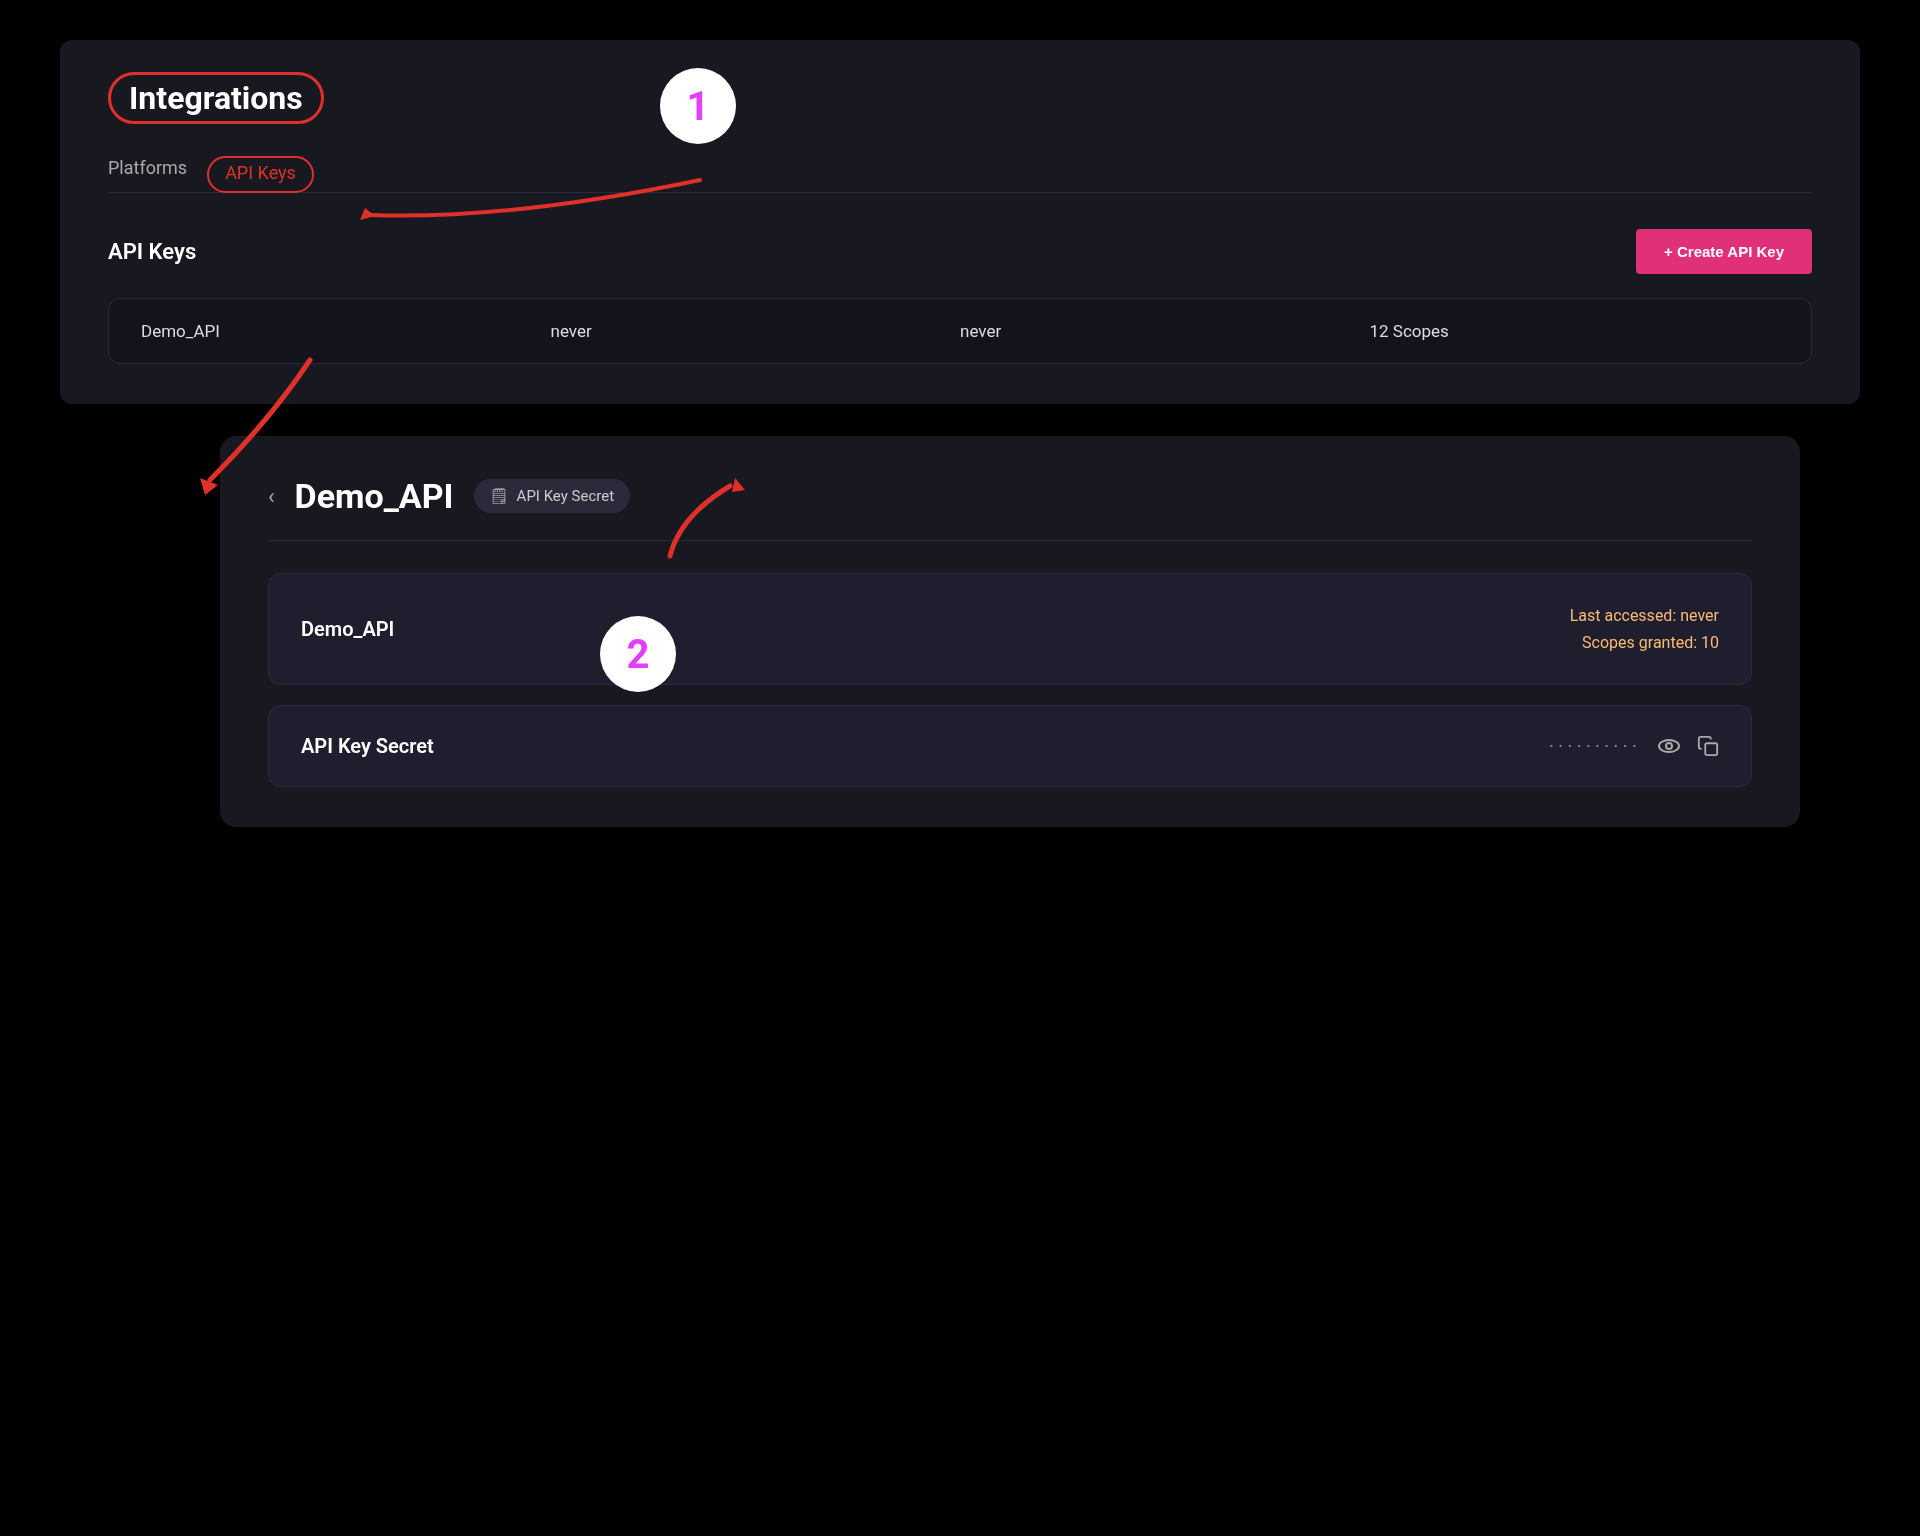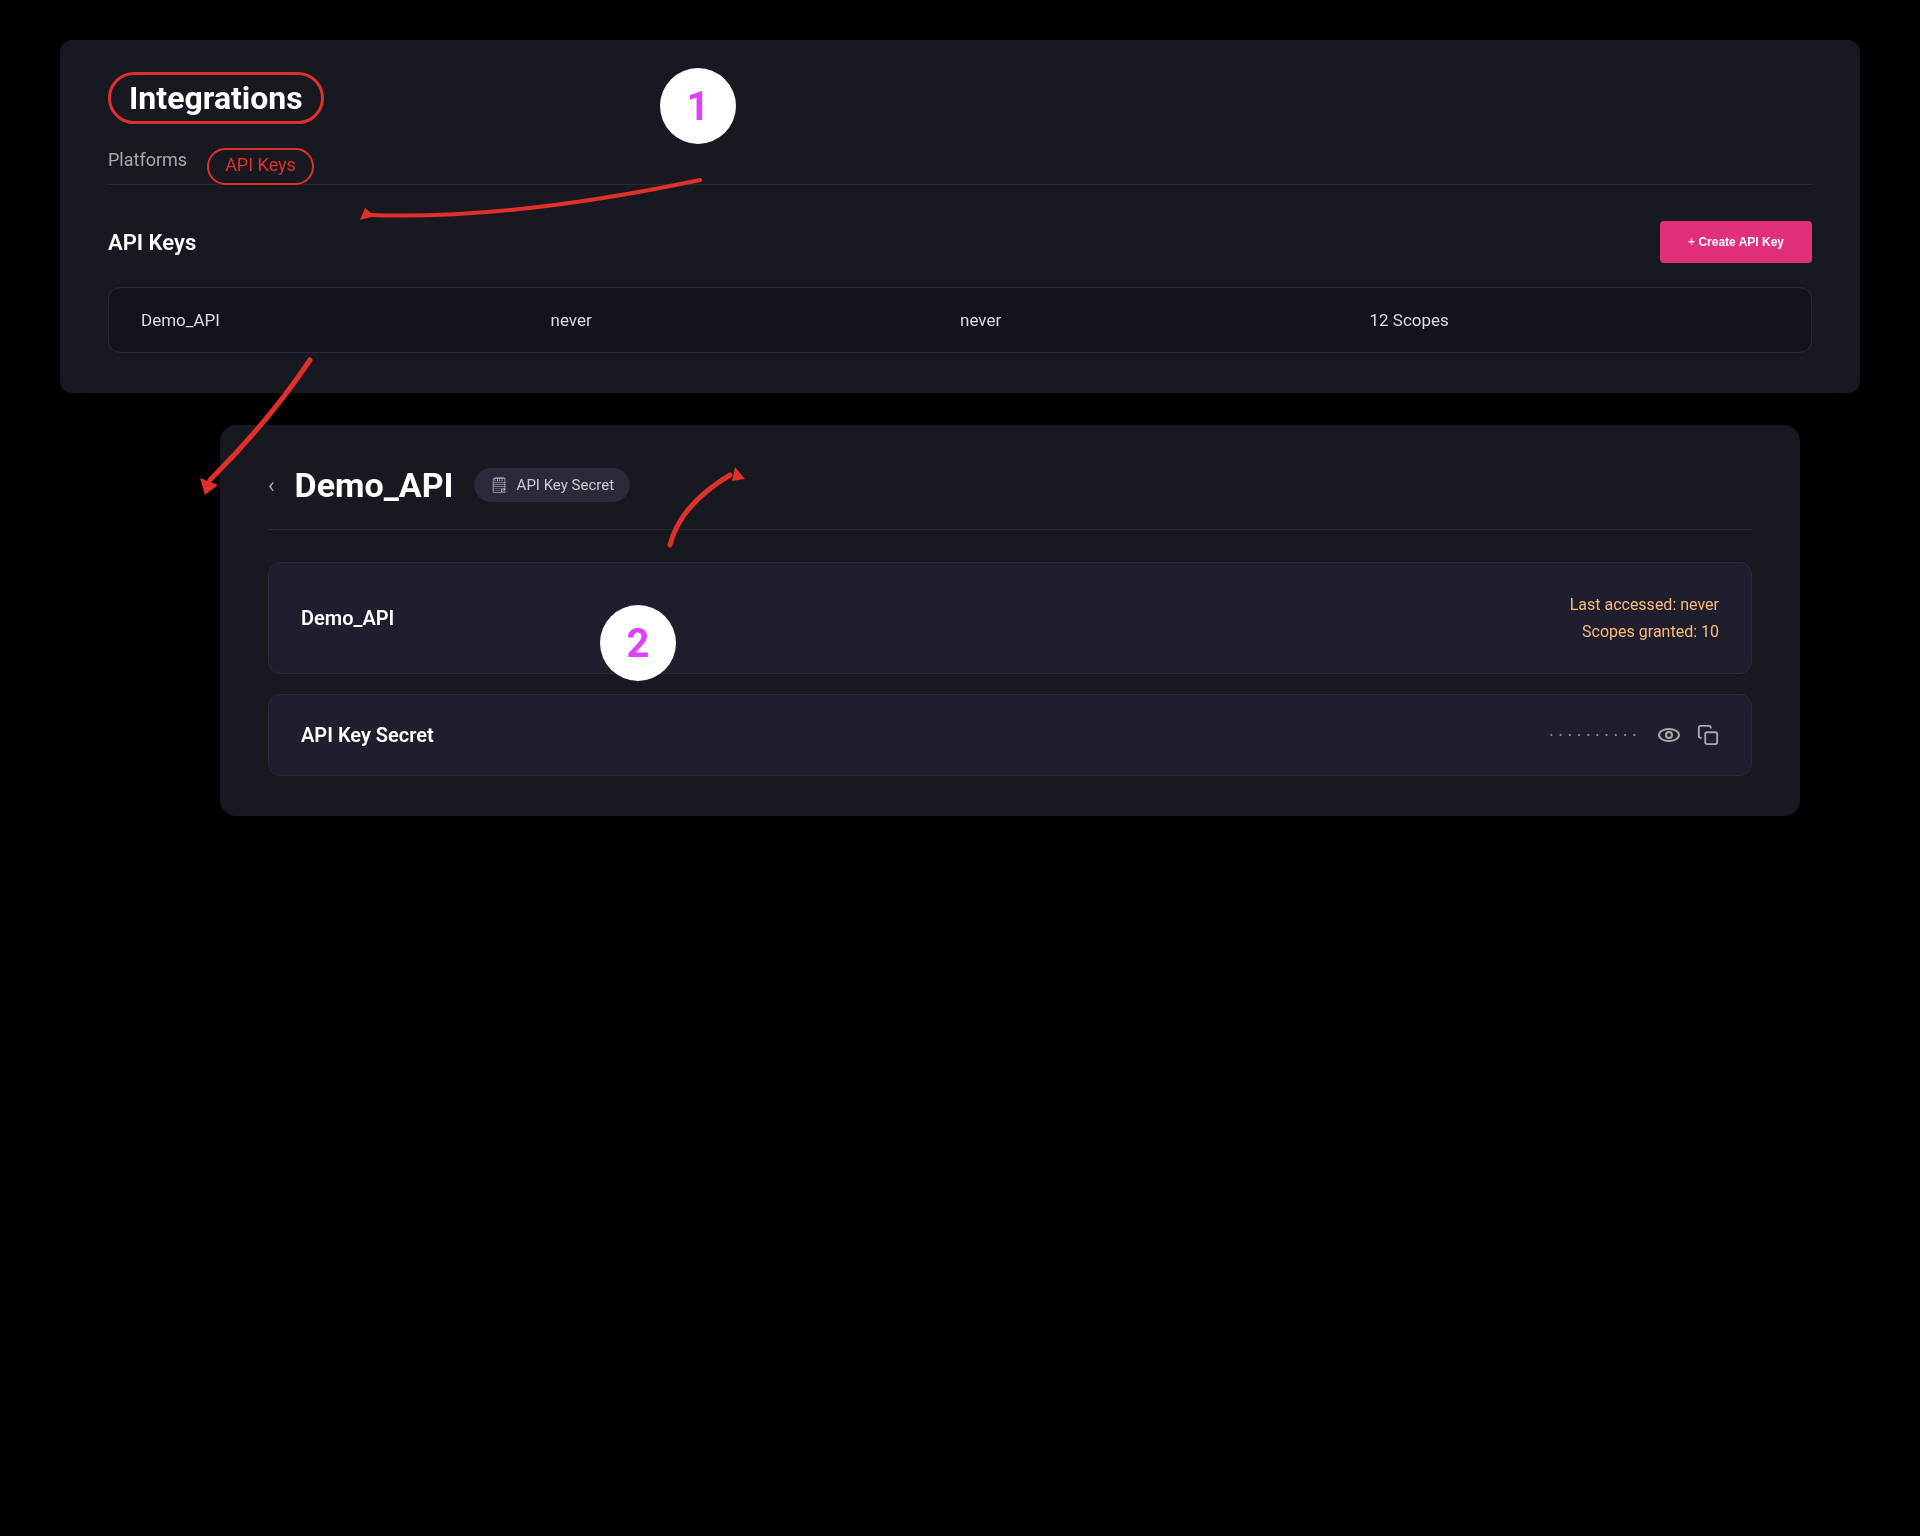--- a/index.html
+++ b/index.html
@@ -62,21 +62,21 @@
       font-weight: 600;
       color: #fff;
     }
 
     .create-btn {
       background: #e0307a;
       color: #fff;
       border: none;
       border-radius: 4px;
       padding: 14px 28px;
-      font-size: 12px;
+      font-size: 15px;
       font-weight: 600;
       cursor: pointer;
       display: flex;
       align-items: center;
       gap: 8px;
     }
 
     
     .api-table {
       width: 100%;
@@ -239,21 +239,21 @@
 <body>
 
 <div class="page-wrapper">
 
   <div class="circle-annotation" style="top: 28px; left: 600px;">
     <span>1</span>
   </div>
 
   <div class="top-section">
 
-    <div style="margin-bottom: 24px;">
+    <div style="margin-bottom: 32px;">
       <span class="red-oval">
         <span class="page-title">Integrations</span>
       </span>
     </div>
 
     <div class="tabs-row">
       <span class="tab">Platforms</span>
       <span style="border: 2px solid #e0302a; border-radius: 50px; padding: 4px 16px 8px; display: inline-block; margin-bottom: -1px;">
         <span class="tab active" style="padding-bottom:0; border-bottom: none;">API Keys</span>
       </span>

